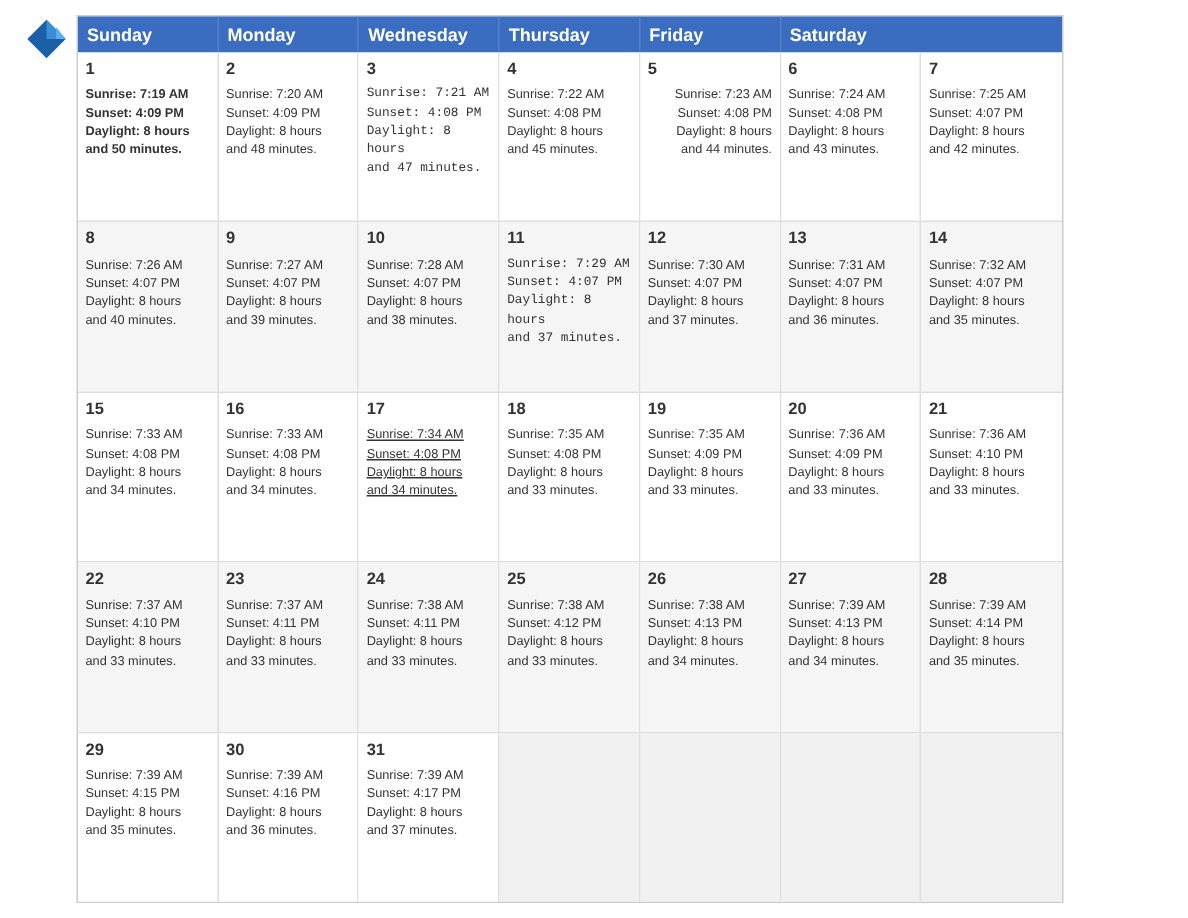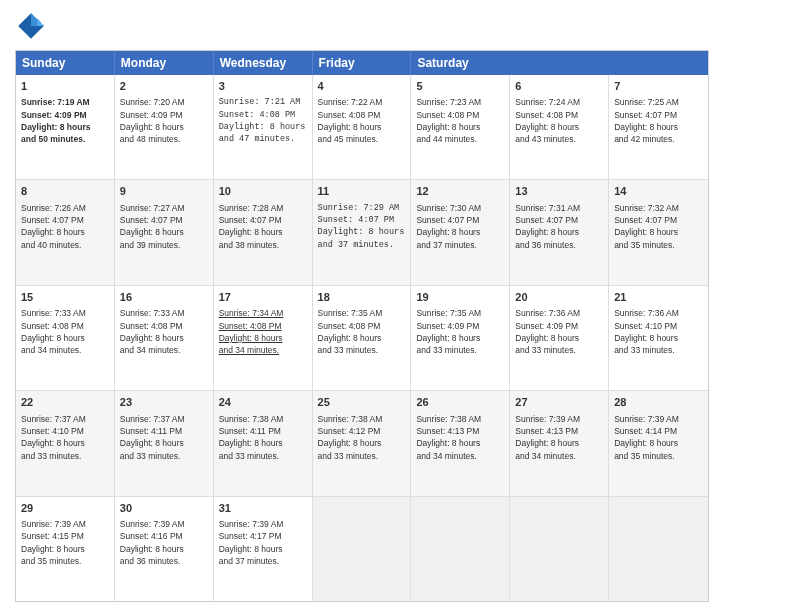--- a/index.html
+++ b/index.html
@@ -8,21 +8,21 @@
       background: #fff;
       width: 792px;
       height: 612px;
       overflow: hidden;
     }
     .page {
       width: 724px;
       height: 612px;
       padding: 10px 15px;
       display: flex;
-      flex-direction: column;
+      flex-direction: row;
     }
     .header {
       display: flex;
       justify-content: space-between;
       align-items: flex-start;
       margin-bottom: 8px;
     }
     .logo {
       display: flex;
       align-items: center;
@@ -127,20 +127,21 @@
       <div class="main-title"></div>
       <div class="subtitle"></div>
     </div>
   </div>
 
   <div class="calendar">
     <div class="cal-header-row">
     <div class="cal-header-cell">Sunday</div>
         <div class="cal-header-cell">Monday</div>
         <div class="cal-header-cell">Wednesday</div>
+        <div class="cal-header-cell">Thursday</div>
         <div class="cal-header-cell">Friday</div>
         <div class="cal-header-cell">Saturday</div>
       </div>
     <div class="cal-body">
     <div class="cal-row">
           <div class="cal-cell">
             <span class="day-number">1</span>
             <div class="cell-text" style="white-space: pre-line; font-weight: bold;">Sunrise: 7:19 AM
 Sunset: 4:09 PM
 Daylight: 8 hours
@@ -162,21 +163,21 @@
           </div>
           <div class="cal-cell">
             <span class="day-number">4</span>
             <div class="cell-text" style="white-space: pre-line;">Sunrise: 7:22 AM
 Sunset: 4:08 PM
 Daylight: 8 hours
 and 45 minutes.</div>
           </div>
           <div class="cal-cell">
             <span class="day-number">5</span>
-            <div class="cell-text" style="white-space: pre-line;">Sunrise: 7:23 AM
+            <div class="cell-text" style="white-space: pre-line; text-align: right;">Sunrise: 7:23 AM
 Sunset: 4:08 PM
 Daylight: 8 hours
 and 44 minutes.</div>
           </div>
           <div class="cal-cell">
             <span class="day-number">6</span>
             <div class="cell-text" style="white-space: pre-line;">Sunrise: 7:24 AM
 Sunset: 4:08 PM
 Daylight: 8 hours
 and 43 minutes.</div>

